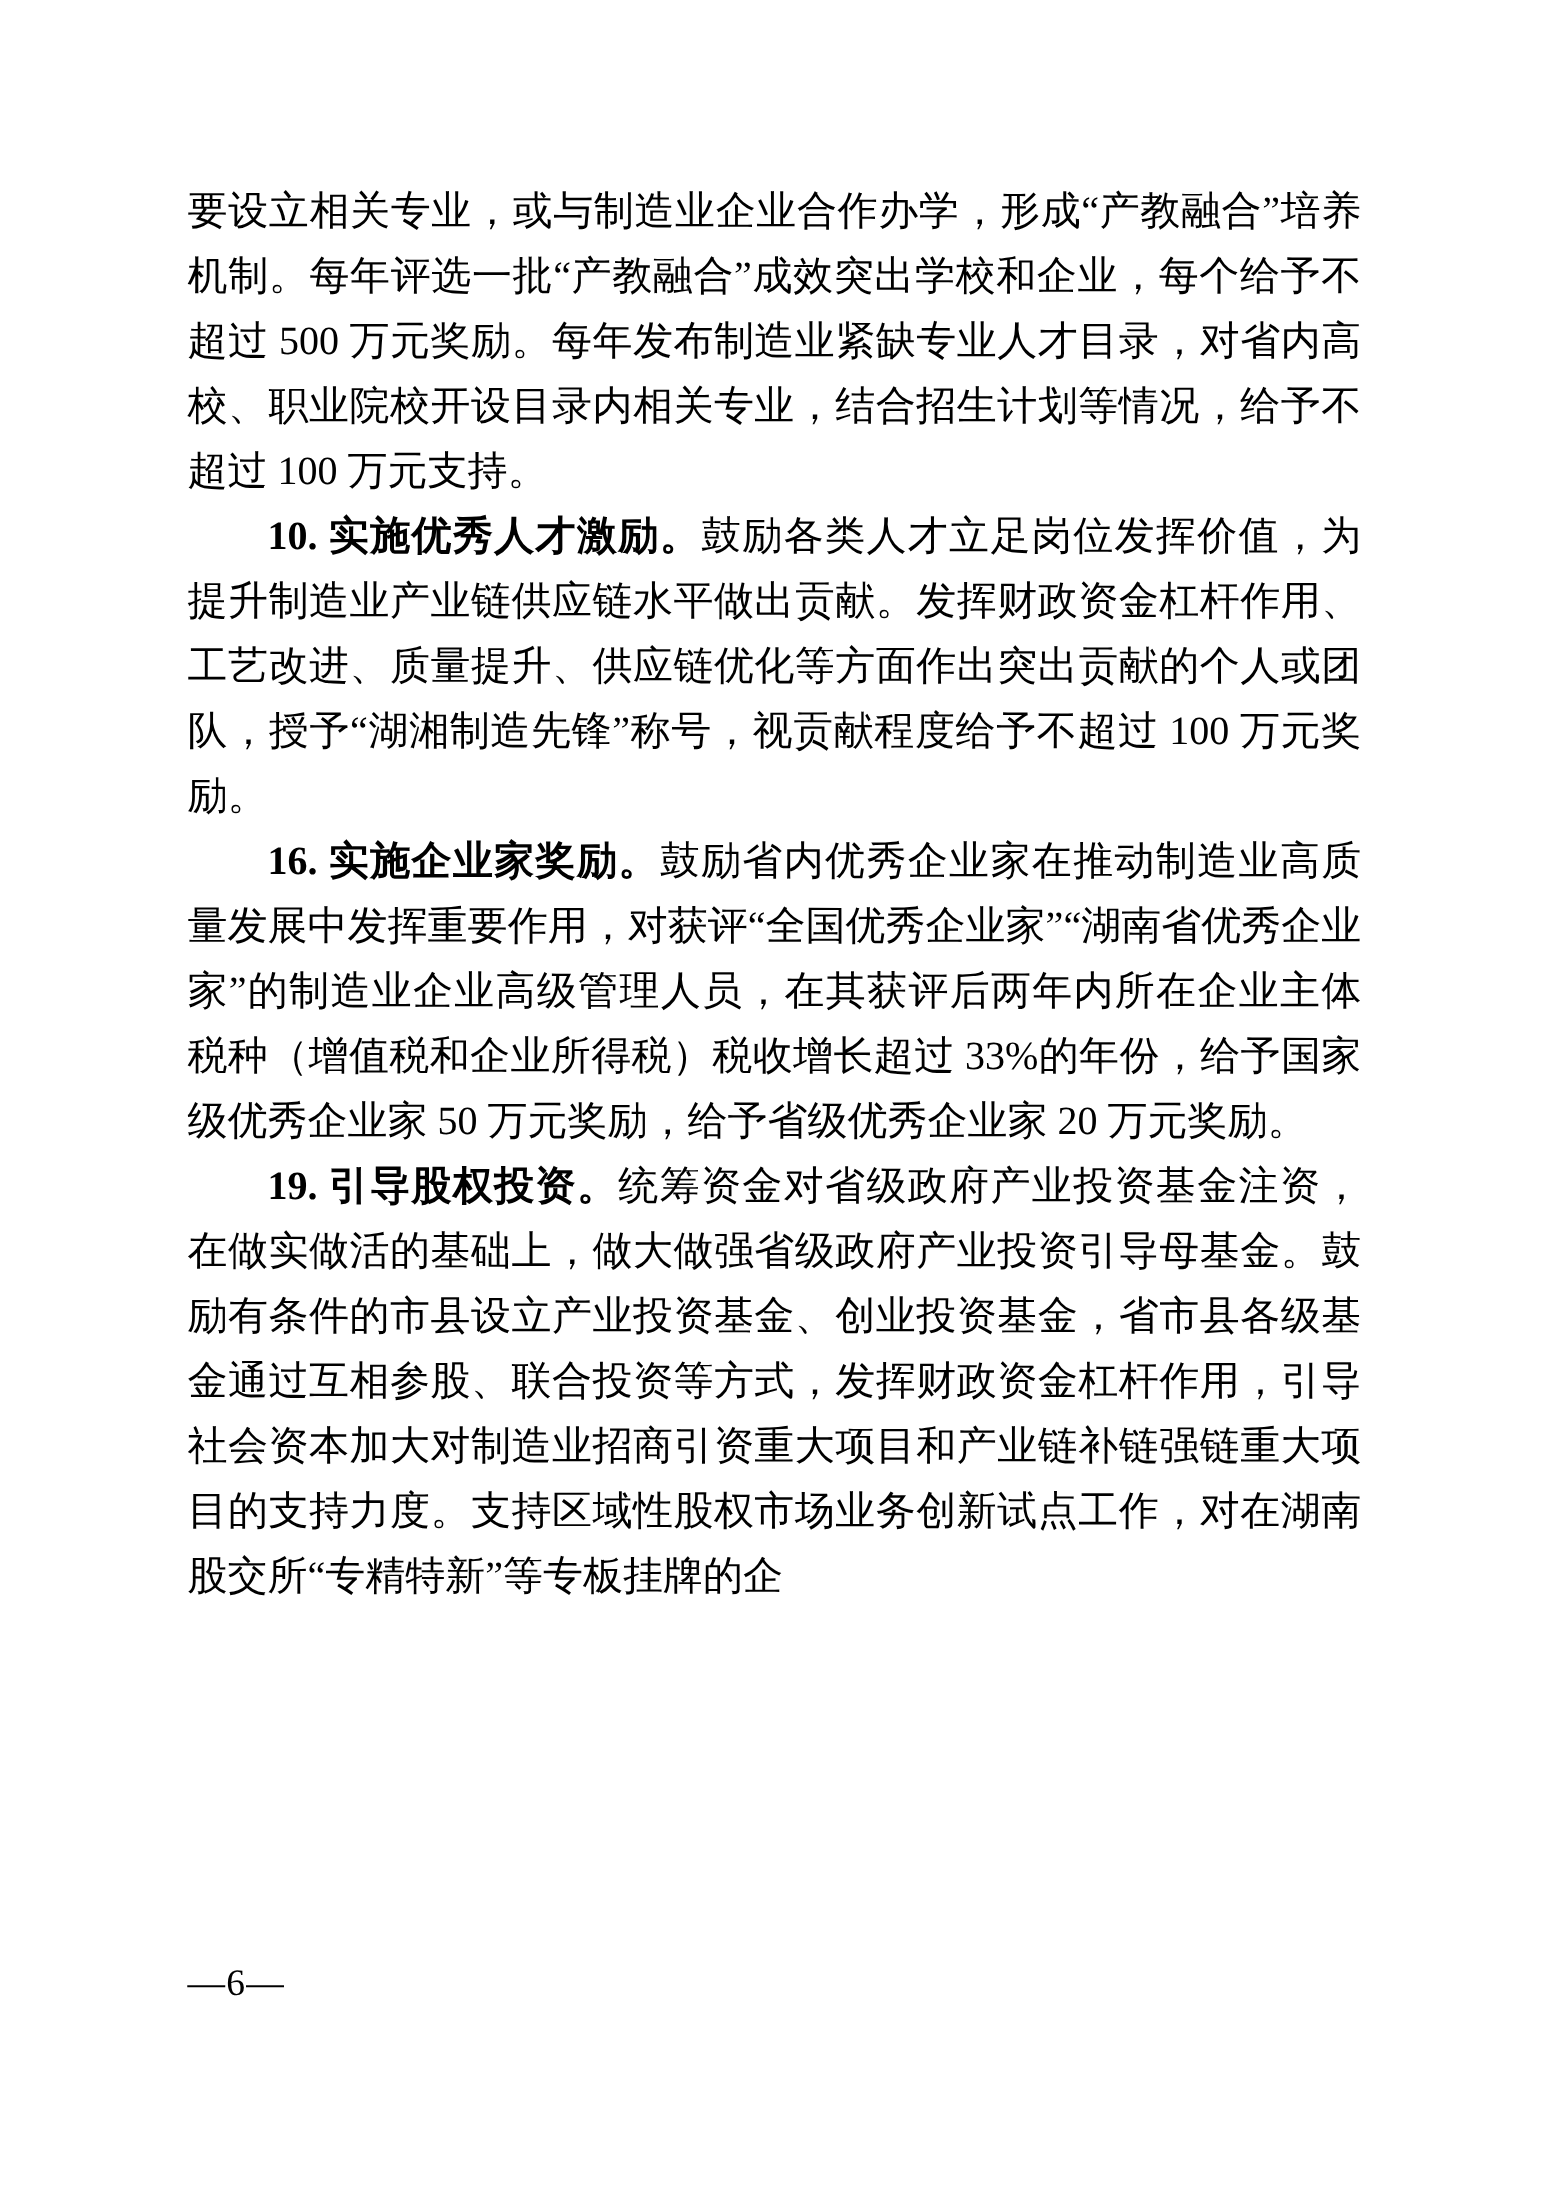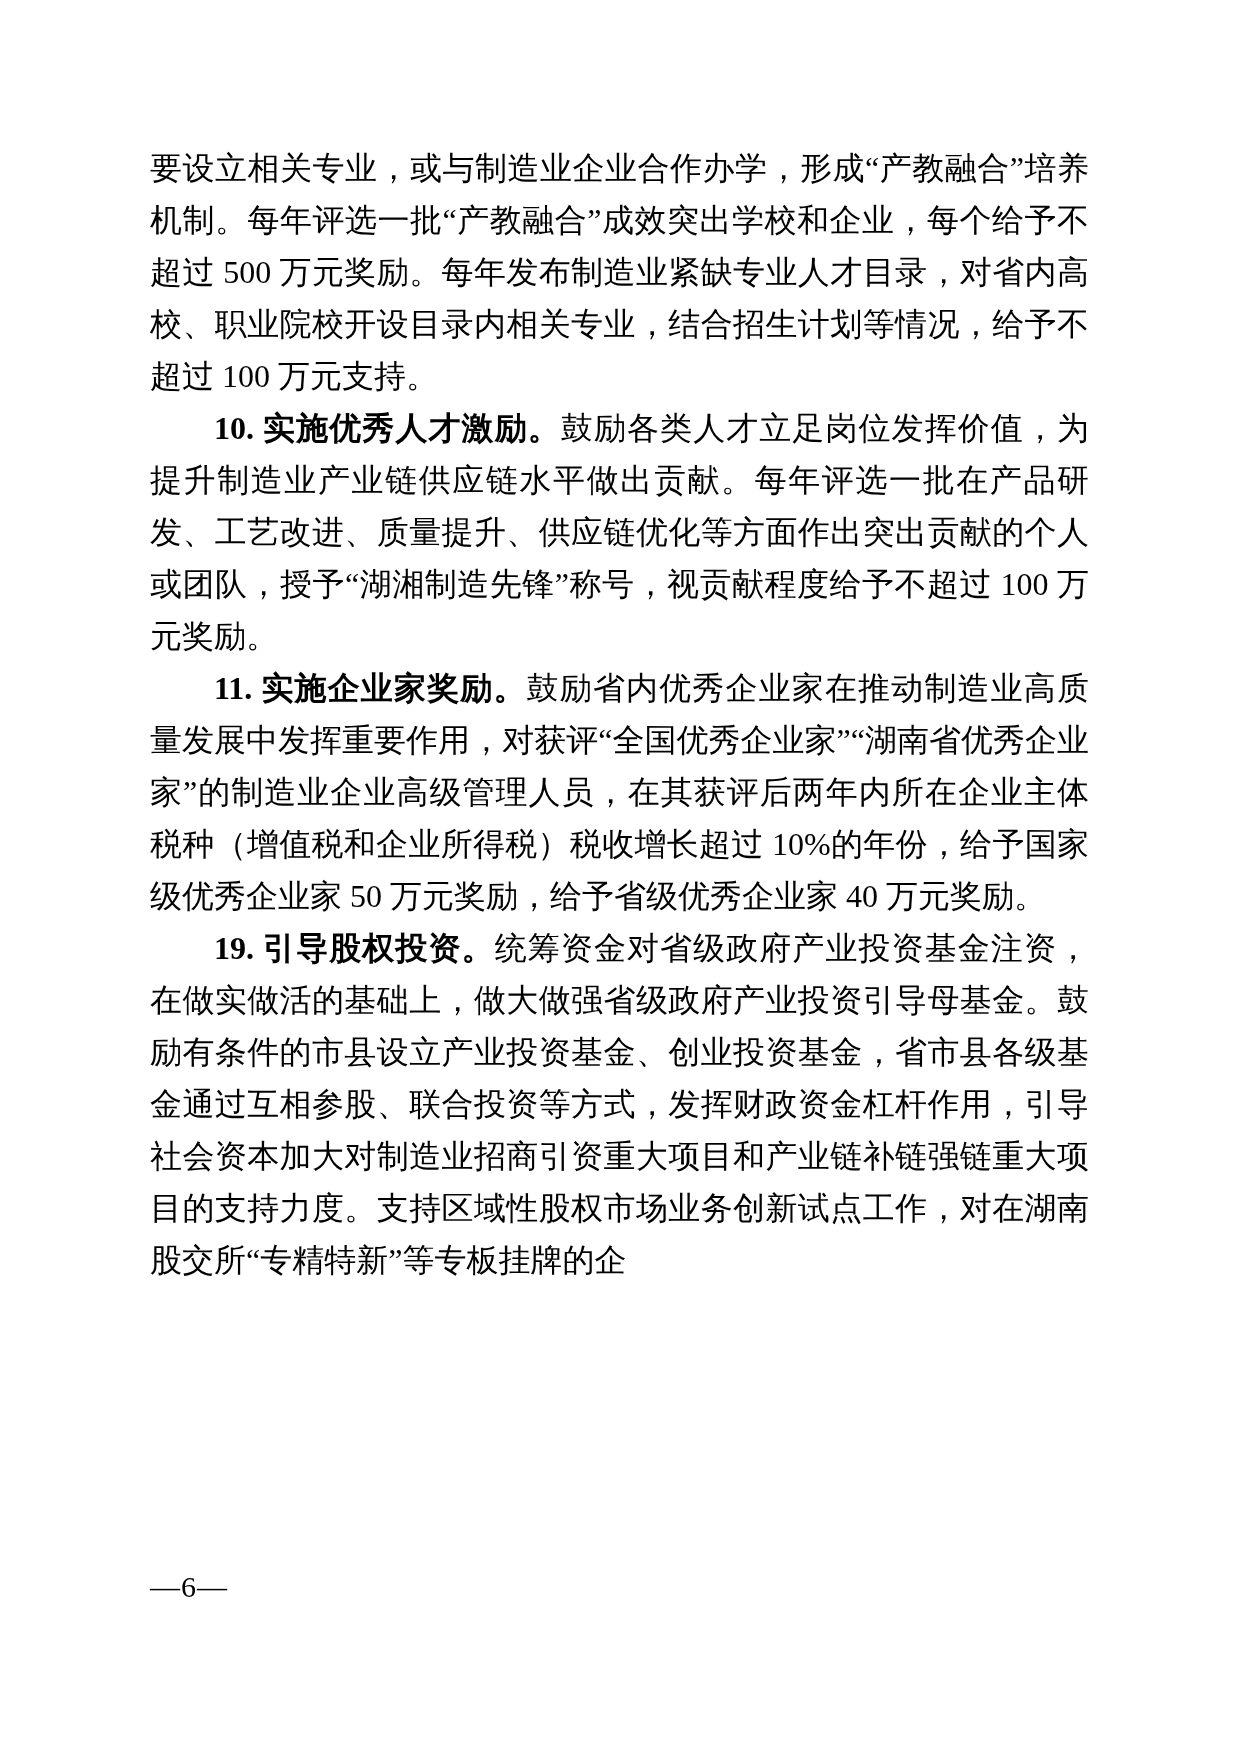--- a/index.html
+++ b/index.html
@@ -34,20 +34,20 @@
       color: #000000;
     }
   </style>
 </head>
 <body>
 
 <div class="page">
 
   <p class="para no-indent"><span>要设立相关专业，或与制造业企业合作办学，形成“产教融合”培养机制。每年评选一批“产教融合”成效突出学校和企业，每个给予不超过 500 万元奖励。每年发布制造业紧缺专业人才目录，对省内高校、职业院校开设目录内相关专业，结合招生计划等情况，给予不超过 100 万元支持。</span></p>
 
-  <p class="para"><span class="lead">10. 实施优秀人才激励。</span><span>鼓励各类人才立足岗位发挥价值，为提升制造业产业链供应链水平做出贡献。每年评选一批在产品研发、工艺改进、质量提升、供应链优化等方面作出突出贡献的个人或团队，授予“湖湘制造先锋”称号，视贡献程度给予不超过 100 万元奖励。</span></p>
+  <p class="para"><span class="lead">10. 实施优秀人才激励。</span><span>鼓励各类人才立足岗位发挥价值，为提升制造业产业链供应链水平做出贡献。发挥财政资金杠杆作用、工艺改进、质量提升、供应链优化等方面作出突出贡献的个人或团队，授予“湖湘制造先锋”称号，视贡献程度给予不超过 100 万元奖励。</span></p>
 
-  <p class="para"><span class="lead">11. 实施企业家奖励。</span><span>鼓励省内优秀企业家在推动制造业高质量发展中发挥重要作用，对获评“全国优秀企业家”“湖南省优秀企业家”的制造业企业高级管理人员，在其获评后两年内所在企业主体税种（增值税和企业所得税）税收增长超过 10%的年份，给予国家级优秀企业家 50 万元奖励，给予省级优秀企业家 40 万元奖励。</span></p>
+  <p class="para"><span class="lead">16. 实施企业家奖励。</span><span>鼓励省内优秀企业家在推动制造业高质量发展中发挥重要作用，对获评“全国优秀企业家”“湖南省优秀企业家”的制造业企业高级管理人员，在其获评后两年内所在企业主体税种（增值税和企业所得税）税收增长超过 33%的年份，给予国家级优秀企业家 50 万元奖励，给予省级优秀企业家 20 万元奖励。</span></p>
 
   <p class="para"><span class="lead">19. 引导股权投资。</span><span>统筹资金对省级政府产业投资基金注资，在做实做活的基础上，做大做强省级政府产业投资引导母基金。鼓励有条件的市县设立产业投资基金、创业投资基金，省市县各级基金通过互相参股、联合投资等方式，发挥财政资金杠杆作用，引导社会资本加大对制造业招商引资重大项目和产业链补链强链重大项目的支持力度。支持区域性股权市场业务创新试点工作，对在湖南股交所“专精特新”等专板挂牌的企</span></p>
 
   <div class="footer">—6—</div>
 </div>
 
 </body></html>

